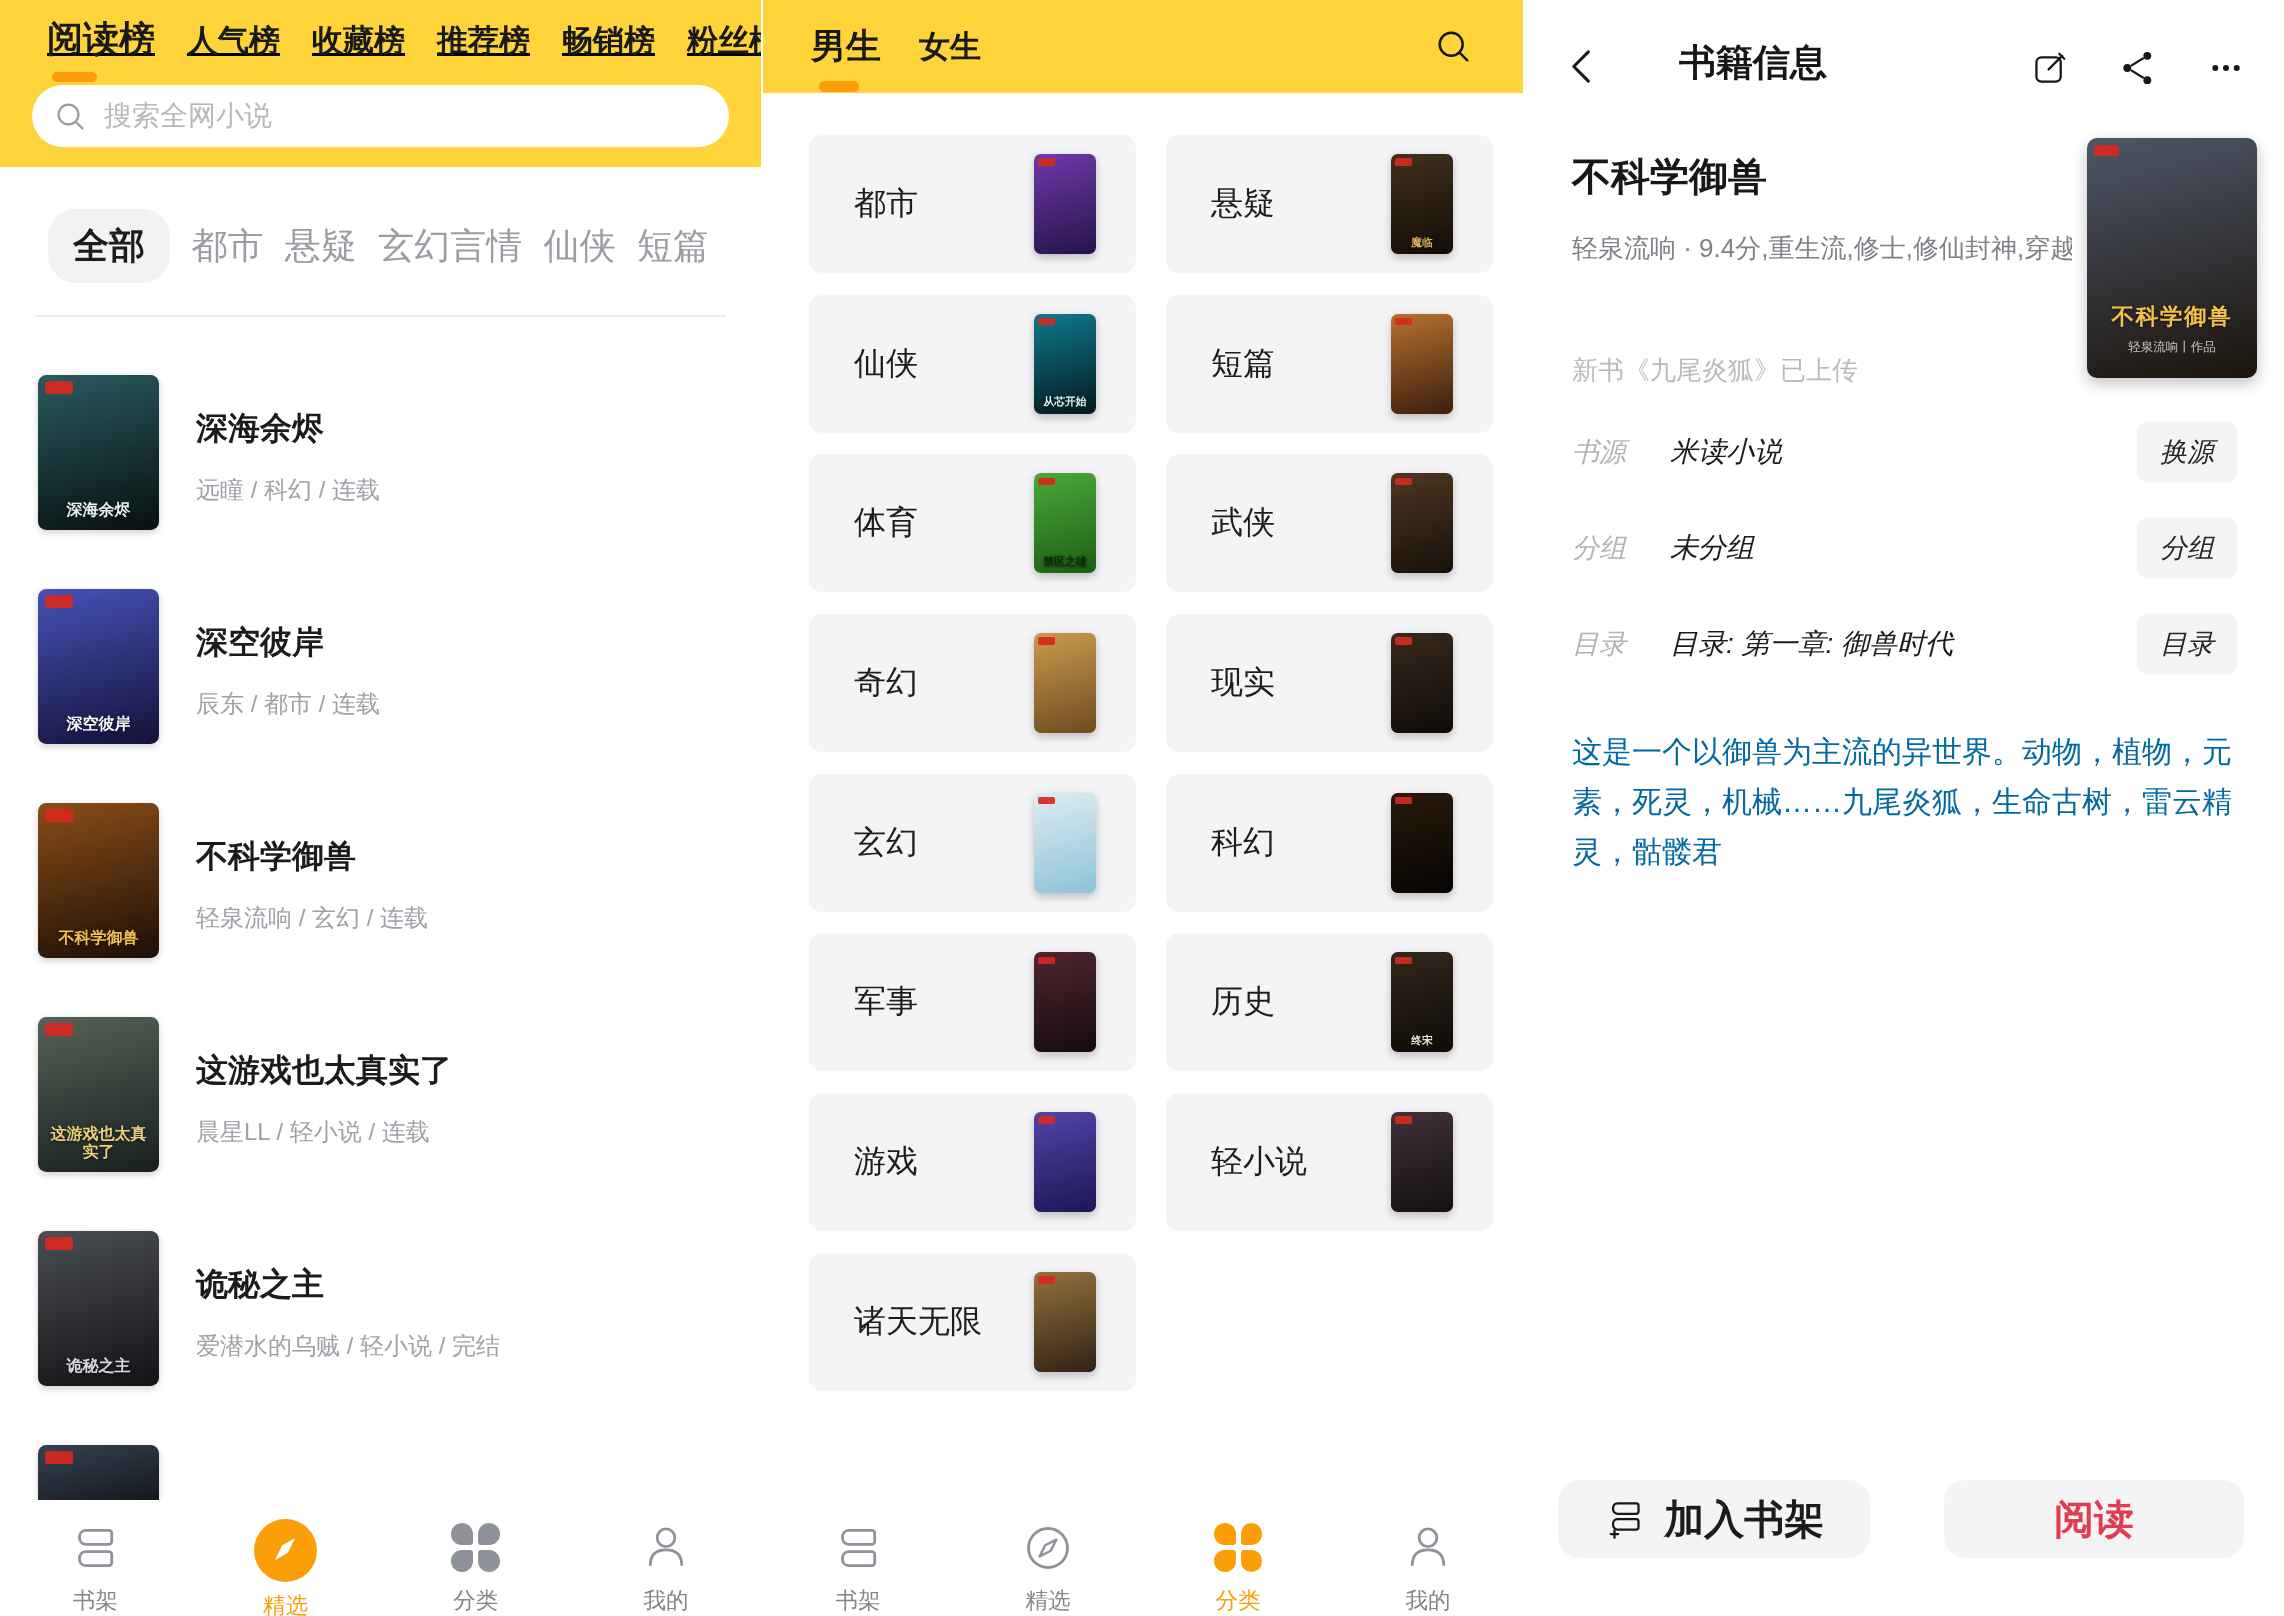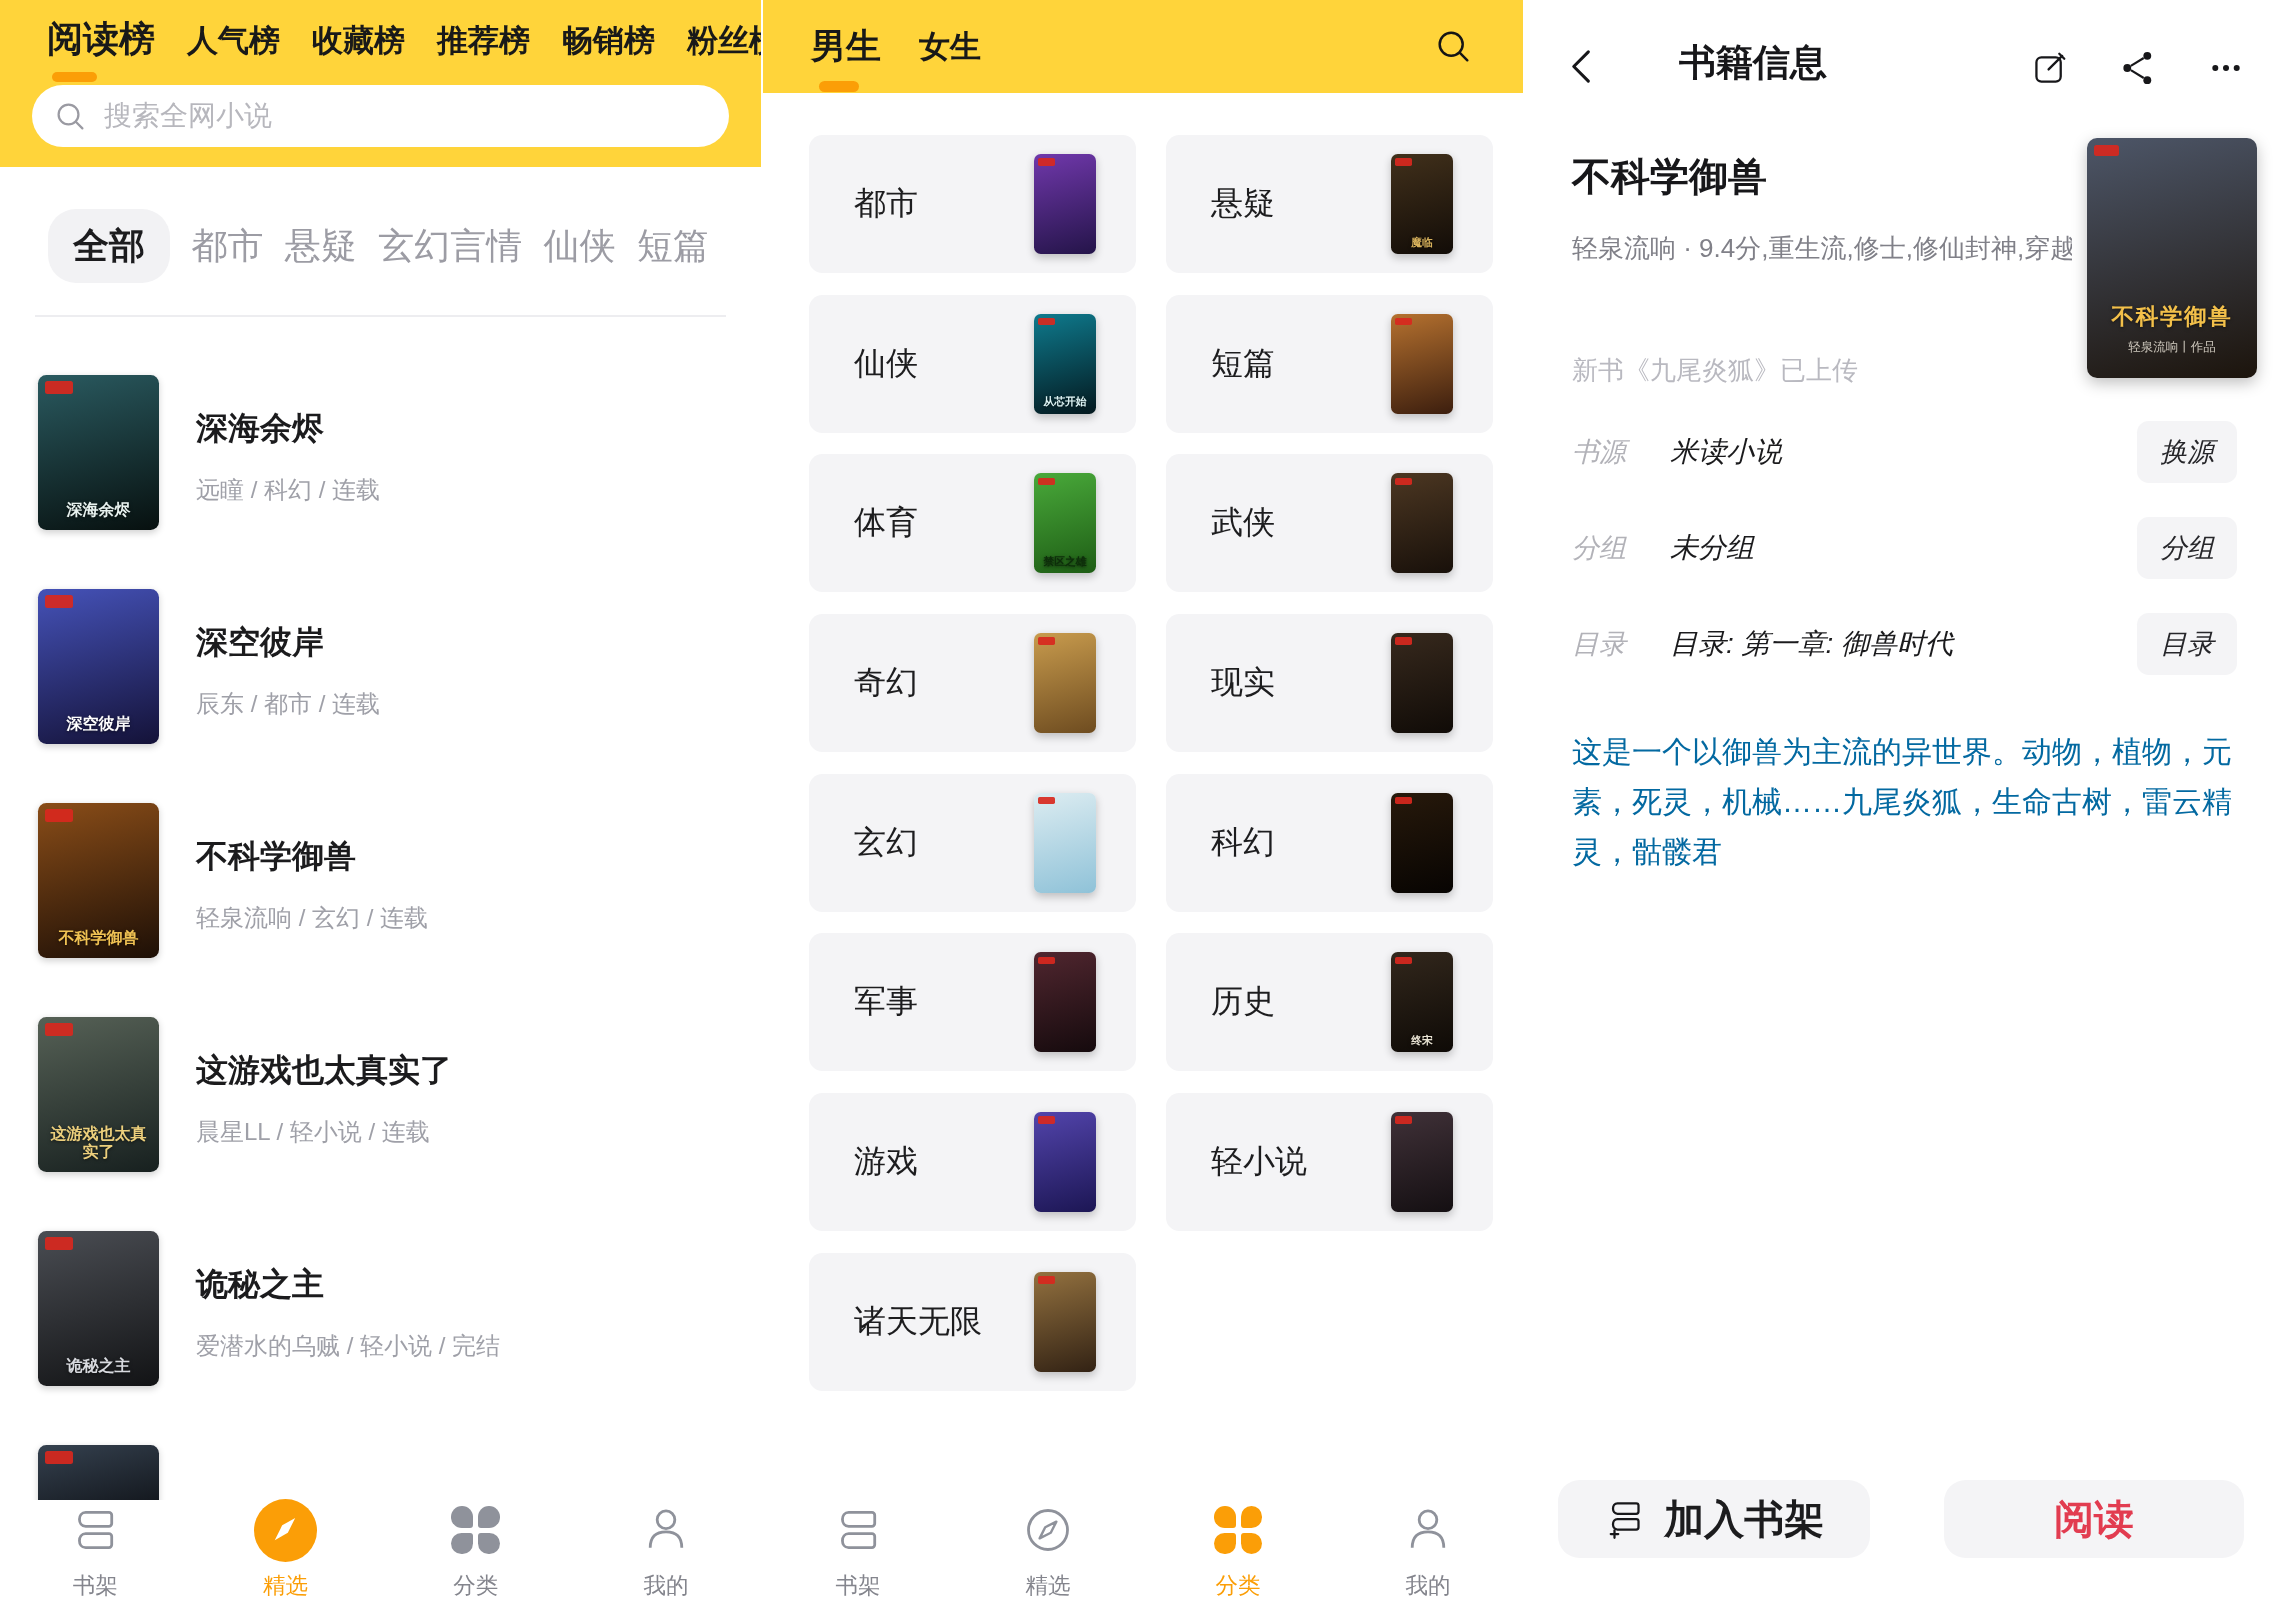--- a/index.html
+++ b/index.html
@@ -13,21 +13,21 @@
   }
   *{margin:0;padding:0;box-sizing:border-box;}
   html,body{width:2284px;height:1616px;}
   body{font-family:"Liberation Sans","DejaVu Sans",sans-serif;background:#fff;overflow:hidden;position:relative;}
   .panel{position:absolute;top:0;height:1616px;background:#fff;overflow:hidden;}
   #panel-left{left:0;width:761px;}
   #panel-mid{left:761px;width:762px;border-left:2.5px solid #fff;}
   #panel-right{left:1523px;width:761px;border-left:2.5px solid #fff;}
 
   
-  .header-left{position:relative;height:167px;background:var(--yellow);}
+  .header-left{position:relative;height:167px;background:var(--yellow);text-decoration:underline;}
   .tabs-row{display:flex;align-items:baseline;gap:32px;padding:15px 0 0 47px;}
   .ltab{font-size:31px;font-weight:700;color:#191919;position:relative;padding-bottom:16.7px;white-space:nowrap;cursor:pointer;}
   .ltab.active{font-size:36px;}
   .ltab.active::after{content:"";position:absolute;left:5px;bottom:-1.7px;width:45px;height:10.8px;border-radius:6.7px;background:var(--orange);}
   .search-bar{position:absolute;left:32px;right:32px;top:85px;height:62px;background:#fff;border-radius:31px;display:flex;align-items:center;padding:0 13.3px 0 20px;}
   .search-bar svg{width:37px;height:37px;flex:none;}
   .search-input{border:none;outline:none;background:transparent;font-size:28px;color:var(--ink);margin-left:15px;width:100%;font-family:inherit;}
   .search-input::placeholder{color:#b7b7bd;}
 
   .filters{display:flex;align-items:center;justify-content:space-between;padding:42px 52px 0 48px;}
@@ -39,21 +39,21 @@
   .book-item{display:flex;gap:37px;margin-bottom:59px;cursor:pointer;}
   .b-cover{width:121px;height:155px;border-radius:8.3px;position:relative;overflow:hidden;flex:none;box-shadow:0 2.5px 7.5px rgba(0,0,0,.18);}
   .cover-badge{position:absolute;top:6.7px;left:6.7px;width:28px;height:12.5px;background:#d8281e;border-radius:2.5px;opacity:.92;}
   .cover-text{position:absolute;left:0;right:0;bottom:10px;text-align:center;font-weight:700;font-size:16px;line-height:1.15;padding:0 5px;color:#fff;text-shadow:0 0.8px 3.3px rgba(0,0,0,.6);}
   .b-info{padding-top:32px;}
   .b-title{font-size:32px;font-weight:700;color:var(--ink);}
   .b-meta{margin-top:23px;font-size:24px;color:var(--gray);}
   .b-cover.partial{height:72px;border-radius:8.3px 8.3px 0 0;margin-bottom:0;}
 
   .bottom-nav{position:absolute;left:0;right:0;bottom:0;height:116px;background:#fff;display:flex;z-index:5;}
-  .nav-item{flex:1;display:flex;flex-direction:column;align-items:center;gap:10px;color:#8f929b;cursor:pointer;}
+  .nav-item{flex:1;display:flex;flex-direction:column;align-items:center;padding-top:20px;gap:10px;color:#8f929b;cursor:pointer;}
   .nav-item .nav-icon{height:60px;display:flex;align-items:center;justify-content:center;}
   .nav-item .nav-icon svg{width:52px;height:52px;}
   .nav-label{font-size:22.5px;color:#84858d;}
   .nav-item.active{color:var(--orange);}
   .nav-item.active .nav-label{color:var(--orange);}
   .compass-active{width:63px;height:63px;border-radius:50%;background:var(--orange);display:flex;align-items:center;justify-content:center;}
   .compass-active svg{width:37px;height:37px;}
   .petals{display:grid;grid-template-columns:21.7px 21.7px;gap:5px;}
   .petals i{width:21.7px;height:21.7px;background:currentColor;display:block;}
   .petals .p1{border-radius:50% 50% 14% 50%;}

